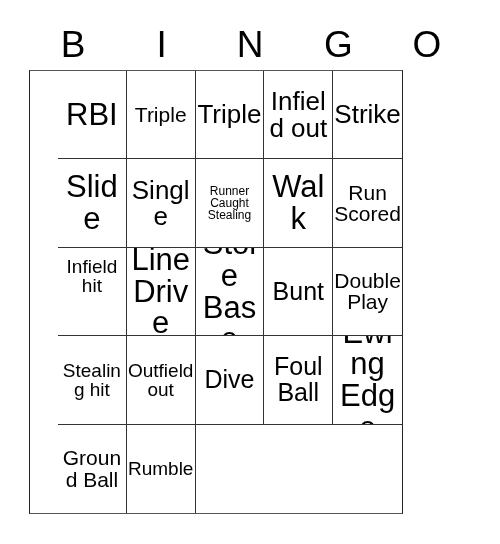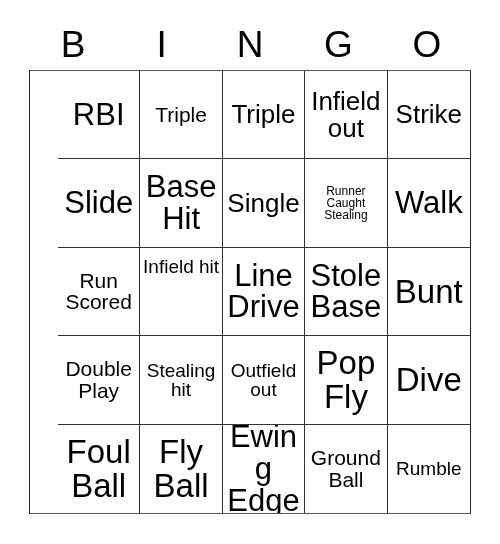--- a/index.html
+++ b/index.html
@@ -43,21 +43,21 @@
     font-weight: normal;
     letter-spacing: 0;
     color: #000000;
   }
 
   
   .grid {
     position: absolute;
     left: 29px;
     top: 70px;
-    width: 442px;
+    width: 374px;
     height: 444px;
     display: grid;
     grid-template-columns: repeat(5, 1fr);
     grid-template-rows: repeat(5, 1fr);
     border-top: 1px solid #555555;
     border-left: 1px solid #222222;
     border-right: 1px solid #222222;
     border-bottom: 1px solid #555555;
     box-sizing: border-box;
     background: #ffffff;
@@ -83,21 +83,21 @@
     width: 100%;
     text-align: center;
     line-height: 1.02;
     color: #000000;
     padding: 0 1px;
     box-sizing: border-box;
     word-wrap: break-word;
   }
 
   
-  .fs-xl   { font-size: 33px; }
+  .fs-xl   { font-size: 25px; }
   .fs-lg   { font-size: 31px; }
   .fs-md   { font-size: 26px; }
   .fs-sm   { font-size: 21px; }
   .fs-xs   { font-size: 19px; }
   .fs-xxs  { font-size: 12px; }
 
   .align-top { align-items: flex-start; padding-top: 9px; }
 </style>
 </head>
 <body>
@@ -125,23 +125,20 @@
       <div class="cell">
         <span class="cell-text fs-md">Infield out</span>
       </div>
       <div class="cell">
         <span class="cell-text fs-md">Strike</span>
       </div>
       <div class="cell">
         <span class="cell-text fs-lg">Slide</span>
       </div>
       <div class="cell">
-        <span class="cell-text fs-lg">Base Hit</span>
-      </div>
-      <div class="cell">
         <span class="cell-text fs-md">Single</span>
       </div>
       <div class="cell">
         <span class="cell-text fs-xxs">Runner Caught Stealing</span>
       </div>
       <div class="cell">
         <span class="cell-text fs-lg">Walk</span>
       </div>
       <div class="cell">
         <span class="cell-text fs-sm">Run Scored</span>
@@ -161,30 +158,24 @@
       <div class="cell">
         <span class="cell-text fs-sm">Double Play</span>
       </div>
       <div class="cell">
         <span class="cell-text fs-xs">Stealing hit</span>
       </div>
       <div class="cell">
         <span class="cell-text fs-xs">Outfield out</span>
       </div>
       <div class="cell">
-        <span class="cell-text fs-xl">Pop Fly</span>
-      </div>
-      <div class="cell">
         <span class="cell-text fs-xl">Dive</span>
       </div>
       <div class="cell">
         <span class="cell-text fs-xl">Foul Ball</span>
-      </div>
-      <div class="cell">
-        <span class="cell-text fs-xl">Fly Ball</span>
       </div>
       <div class="cell">
         <span class="cell-text fs-lg">Ewing Edge</span>
       </div>
       <div class="cell">
         <span class="cell-text fs-sm">Ground Ball</span>
       </div>
       <div class="cell">
         <span class="cell-text fs-xs">Rumble</span>
       </div>

